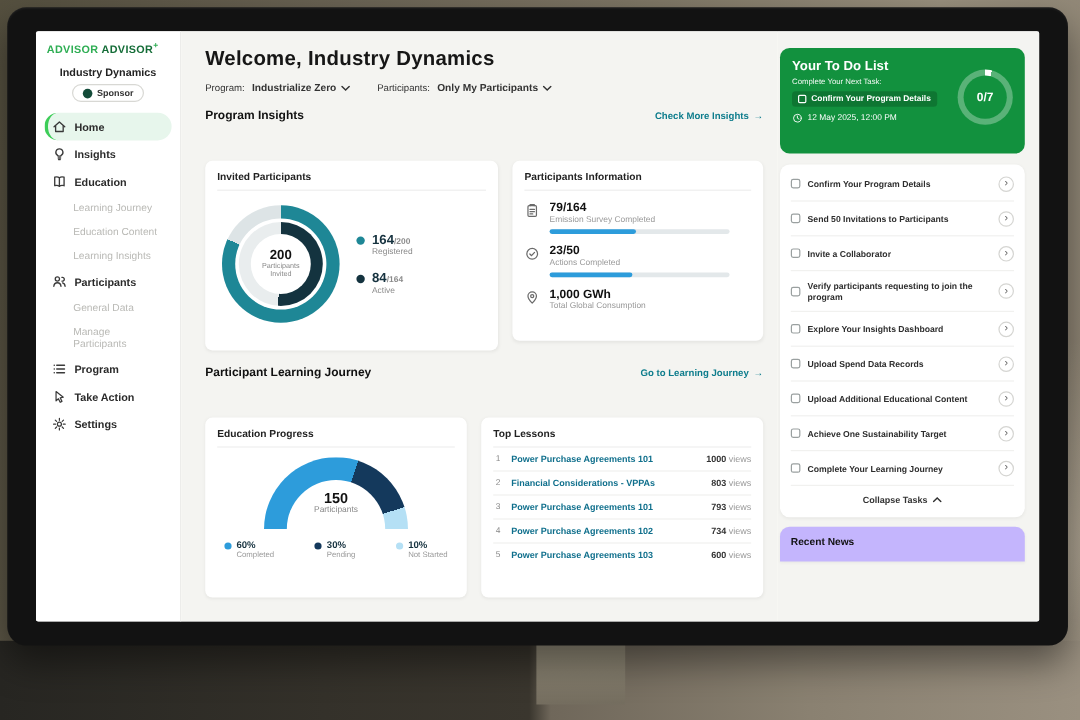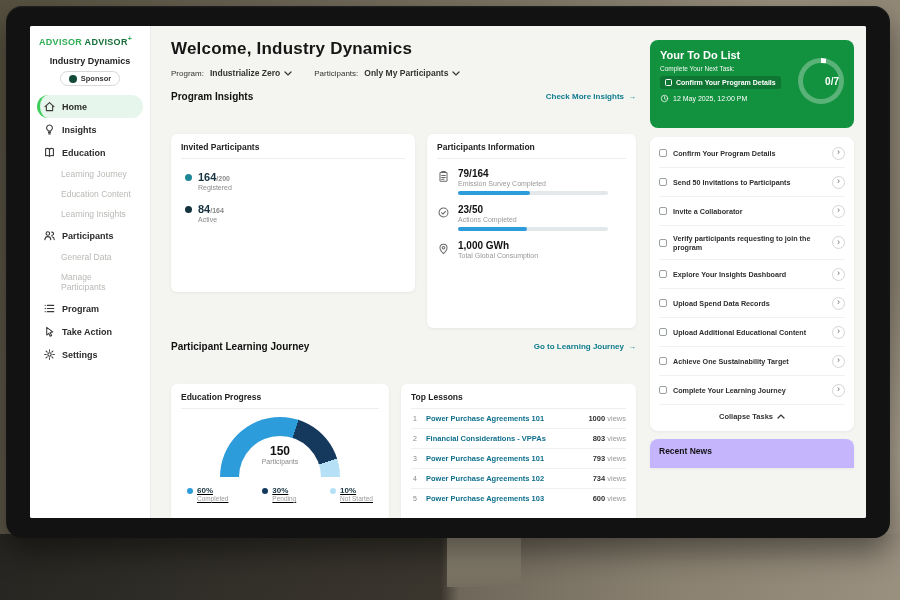--- a/index.html
+++ b/index.html
@@ -65,42 +65,42 @@
   .d4 .cl { font-size:6px; color:#8a8a8a; width:40px; line-height:1.2; }
   .ileg { display:flex; flex-direction:column; gap:12px; }
   .ileg-item { display:flex; gap:6px; }
   .ileg-dot { width:7px; height:7px; border-radius:50%; margin-top:3px; flex:none; }
   .dot-teal { background:#1e8796; } .dot-navy { background:#14333f; }
   .ileg-val { font-size:11px; font-weight:bold; color:#16323f; }
   .ileg-val .den { font-size:7px; color:#8a8a8a; }
   .ileg-lab { font-size:7px; color:#8a8a8a; margin-top:1px; }
 
   
-  .card-info { flex:1; height:194px; }
+  .card-info { flex:1; height:150px; }
   .stat { display:flex; gap:8px; margin-top:9px; align-items:flex-start; }
   .stat-icon { width:13px; flex:none; margin-top:1px; }
   .stat-icon svg { width:13px; height:13px; }
   .stat-val { font-size:10px; font-weight:bold; color:#111; }
   .stat-lab { font-size:7px; color:#999; margin-top:1px; }
   .stat-bar { width:150px; height:4px; border-radius:2px; background:#e3e8ea; margin-top:4px; }
   .stat-fill { height:100%; border-radius:2px; background:#2d9cdb; }
   .w48 { width:48%; } .w46 { width:46%; }
 
   
   .card-edu { width:218px; height:150px; }
   .gauge-wrap { display:flex; justify-content:center; margin-top:8px; }
   .gauge { position:relative; width:120px; height:60px; overflow:hidden; }
   .gauge-arc { position:absolute; left:0; top:0; width:120px; height:120px; border-radius:50%;
     background:conic-gradient(from 270deg, #2d9cdb 0deg 108deg, #14395c 108deg 162deg, #b5e0f5 162deg 180deg, transparent 180deg 360deg); }
   .gauge-hole { position:absolute; left:19px; top:19px; width:82px; height:82px; border-radius:50%; background:#fff; }
   .gauge-text { position:absolute; left:0; right:0; top:27px; text-align:center; }
   .gauge-text .cv { font-size:12px; font-weight:bold; color:#111; }
   .gauge-text .cl { font-size:7px; color:#8a8a8a; }
   .gleg { display:flex; justify-content:space-between; margin-top:9px; padding:0 6px; }
-  .gleg-item { display:flex; gap:4px;text-decoration:underline; }
+  .gleg-item { display:flex; gap:4px; }
   .gleg-dot { width:6px; height:6px; border-radius:50%; margin-top:2px; flex:none; }
   .dot-blue { background:#2d9cdb; } .dot-dnavy { background:#14395c; } .dot-lblue { background:#b5e0f5; }
   .gleg-pct { font-size:8px; font-weight:bold; color:#16323f; }
   .gleg-lab { font-size:6.5px; color:#999; }
 
   
   .card-lessons { flex:1; height:150px; padding-bottom:3px; }
   .lesson { display:flex; align-items:center; gap:7px; padding:5px 0; border-bottom:1px solid #f0f0ee; }
   .lesson:last-child { border-bottom:none; }
   .lesson-rank { font-size:7px; color:#888; width:8px; text-align:center; flex:none; }
@@ -115,21 +115,21 @@
   .todo-sub { font-size:6.5px; margin-top:4px; opacity:0.95; }
   .todo-next { display:flex; align-items:center; gap:4px; background:rgba(0,0,0,0.18); border-radius:3px;
     padding:3px 5px; margin-top:4px; width:max-content; max-width:135px; font-size:7px; font-weight:bold; cursor:pointer; }
   .todo-box { width:7px; height:7px; border:1px solid #fff; border-radius:1.5px; flex:none; }
   .todo-due { display:flex; align-items:center; gap:4px; font-size:7px; margin-top:5px; }
   .todo-due svg { width:9px; height:9px; }
   .todo-ring { position:absolute; right:10px; top:18px; width:46px; height:46px; border-radius:50%;
     background:conic-gradient(#ffffff 0 14deg, rgba(255,255,255,0.3) 14deg 360deg);
     display:flex; align-items:center; justify-content:center; }
   .todo-ring-inner { width:36px; height:36px; border-radius:50%; background:#12913e;
-    display:flex; align-items:center; justify-content:flex-end; font-size:10px; font-weight:bold; color:#fff; }
+    display:flex; align-items:center; justify-content:center; font-size:10px; font-weight:bold; color:#fff; }
 
   .tasks-card { background:#fff; border-radius:8px; margin-top:9px; padding:2px 9px; box-shadow:0 1px 3px rgba(0,0,0,0.05); }
   .task { display:flex; align-items:center; gap:6px; padding:7.5px 0; border-bottom:1px solid #f1f1ef; cursor:pointer; }
   .task-box { width:8px; height:8px; border:1px solid #9aa0a0; border-radius:2px; flex:none; cursor:pointer; }
   .task-label { flex:1; font-size:7.2px; font-weight:bold; color:#2e2e2e; line-height:1.25; }
   .task-chev { width:13px; height:13px; border:1px solid #d5d5d2; border-radius:50%; display:flex; align-items:center;
     justify-content:center; font-size:9px; line-height:1; color:#666; flex:none; padding-bottom:1px; }
   .collapse-row { display:flex; justify-content:center; align-items:center; gap:4px; padding:7px 0 8px; font-size:7.5px;
     font-weight:bold; color:#333; cursor:pointer; }
   .collapse-row svg { width:8px; height:5px; }
@@ -259,20 +259,29 @@
         <a class="sec-link">
           <span>Check More Insights</span>
           <span>→</span>
         </a>
       </div>
 
       <div class="cards-row">
         <div class="card card-invited">
           <div class="card-title">Invited Participants</div>
           <div class="invited-body">
+            <div class="donut">
+              <div class="d1"></div>
+                <div class="d2"></div>
+                <div class="d3"></div>
+              <div class="d4">
+                <span class="cv">200</span>
+                <span class="cl">Participants Invited</span>
+              </div>
+            </div>
             <div class="ileg">
               <div class="ileg-item">
                 <span class="ileg-dot dot-teal"></span>
                 <div>
                   <div class="ileg-val"><span>164</span><span class="den">/200</span></div>
                   <div class="ileg-lab">Registered</div>
                 </div>
               </div>
               <div class="ileg-item">
                 <span class="ileg-dot dot-navy"></span>

